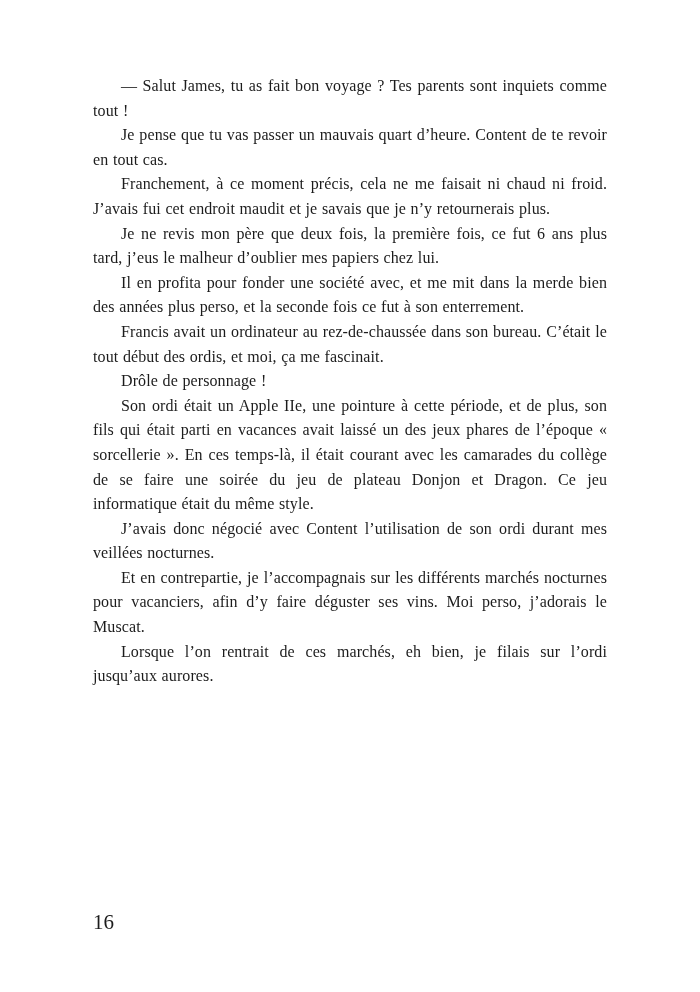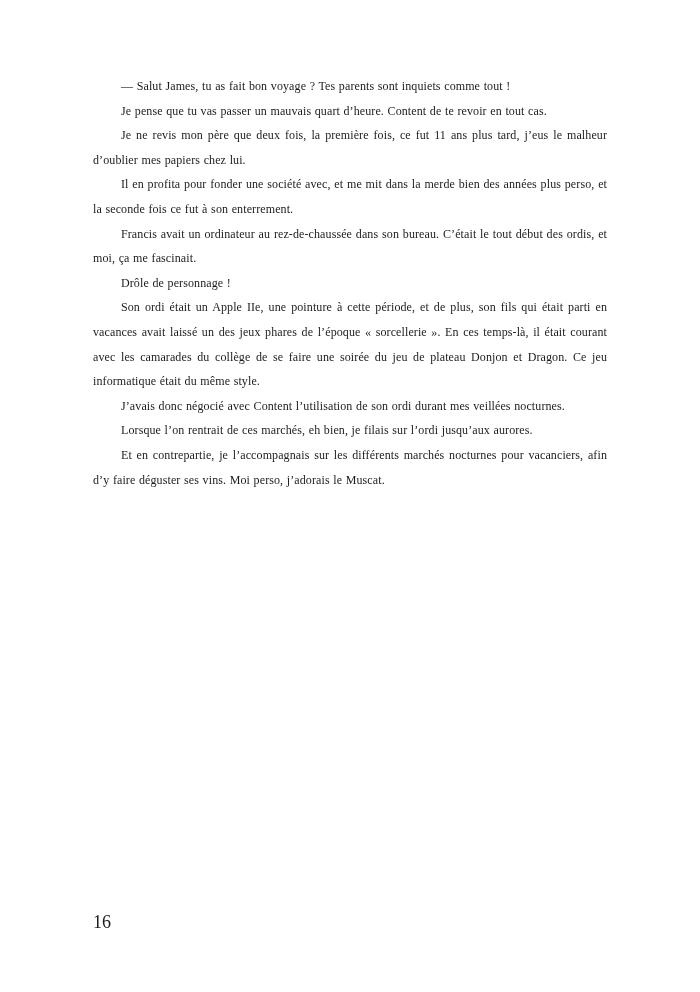--- a/index.html
+++ b/index.html
@@ -17,47 +17,48 @@
   }
   .page {
     position: absolute;
     left: 93px;
     top: 74px;
     width: 514px;
   }
   .text-block p {
     margin: 0;
     padding: 0;
-    font-size: 12px;
+    font-size: 16px;
     line-height: 24.6px;
     text-align: justify;
     text-indent: 28px;
     letter-spacing: 0.1px;
     word-spacing: 0.5px;
   }
   .page-number {
     position: absolute;
     left: 93px;
     top: 912px;
-    font-size: 18px;
+    font-size: 21px;
     line-height: 20px;
     color: #1c1c1c;
   }
 </style>
 </head>
 <body>
 
 <div class="page">
   <div class="text-block">
       <p>—  Salut James, tu as fait bon voyage ? Tes parents sont inquiets comme tout !</p>
       <p>Je pense que tu vas passer un mauvais quart d’heure. Content de te revoir en tout cas.</p>
-      <p>Je ne revis mon père que deux fois, la première fois, ce fut 11 ans plus tard, j’eus le malheur d’oublier mes papiers chez lui.</p>
+      <p>Franchement, à ce moment précis, cela ne me faisait ni chaud ni froid. J’avais fui cet endroit maudit et je savais que je n’y retournerais plus.</p>
+      <p>Je ne revis mon père que deux fois, la première fois, ce fut 6 ans plus tard, j’eus le malheur d’oublier mes papiers chez lui.</p>
       <p>Il en profita pour fonder une société avec, et me mit dans la merde bien des années plus perso, et la seconde fois ce fut à son enterrement.</p>
       <p>Francis avait un ordinateur au rez-de-chaussée dans son bureau. C’était le tout début des ordis, et moi, ça me fascinait.</p>
       <p>Drôle de personnage !</p>
       <p>Son ordi était un Apple IIe, une pointure à cette période, et de plus, son fils qui était parti en vacances avait laissé un des jeux phares de l’époque « sorcellerie ». En ces temps-là, il était courant avec les camarades du collège de se faire une soirée du jeu de plateau Donjon et Dragon. Ce jeu informatique était du même style.</p>
       <p>J’avais donc négocié avec Content l’utilisation de son ordi durant mes veillées nocturnes.</p>
+      <p>Et en contrepartie, je l’accompagnais sur les différents marchés nocturnes pour vacanciers, afin d’y faire déguster ses vins. Moi perso, j’adorais le Muscat.</p>
       <p>Lorsque l’on rentrait de ces marchés, eh bien, je filais sur l’ordi jusqu’aux aurores.</p>
-      <p>Et en contrepartie, je l’accompagnais sur les différents marchés nocturnes pour vacanciers, afin d’y faire déguster ses vins. Moi perso, j’adorais le Muscat.</p>
     </div>
 </div>
 
 <div class="page-number">16</div>
 
 </body></html>

